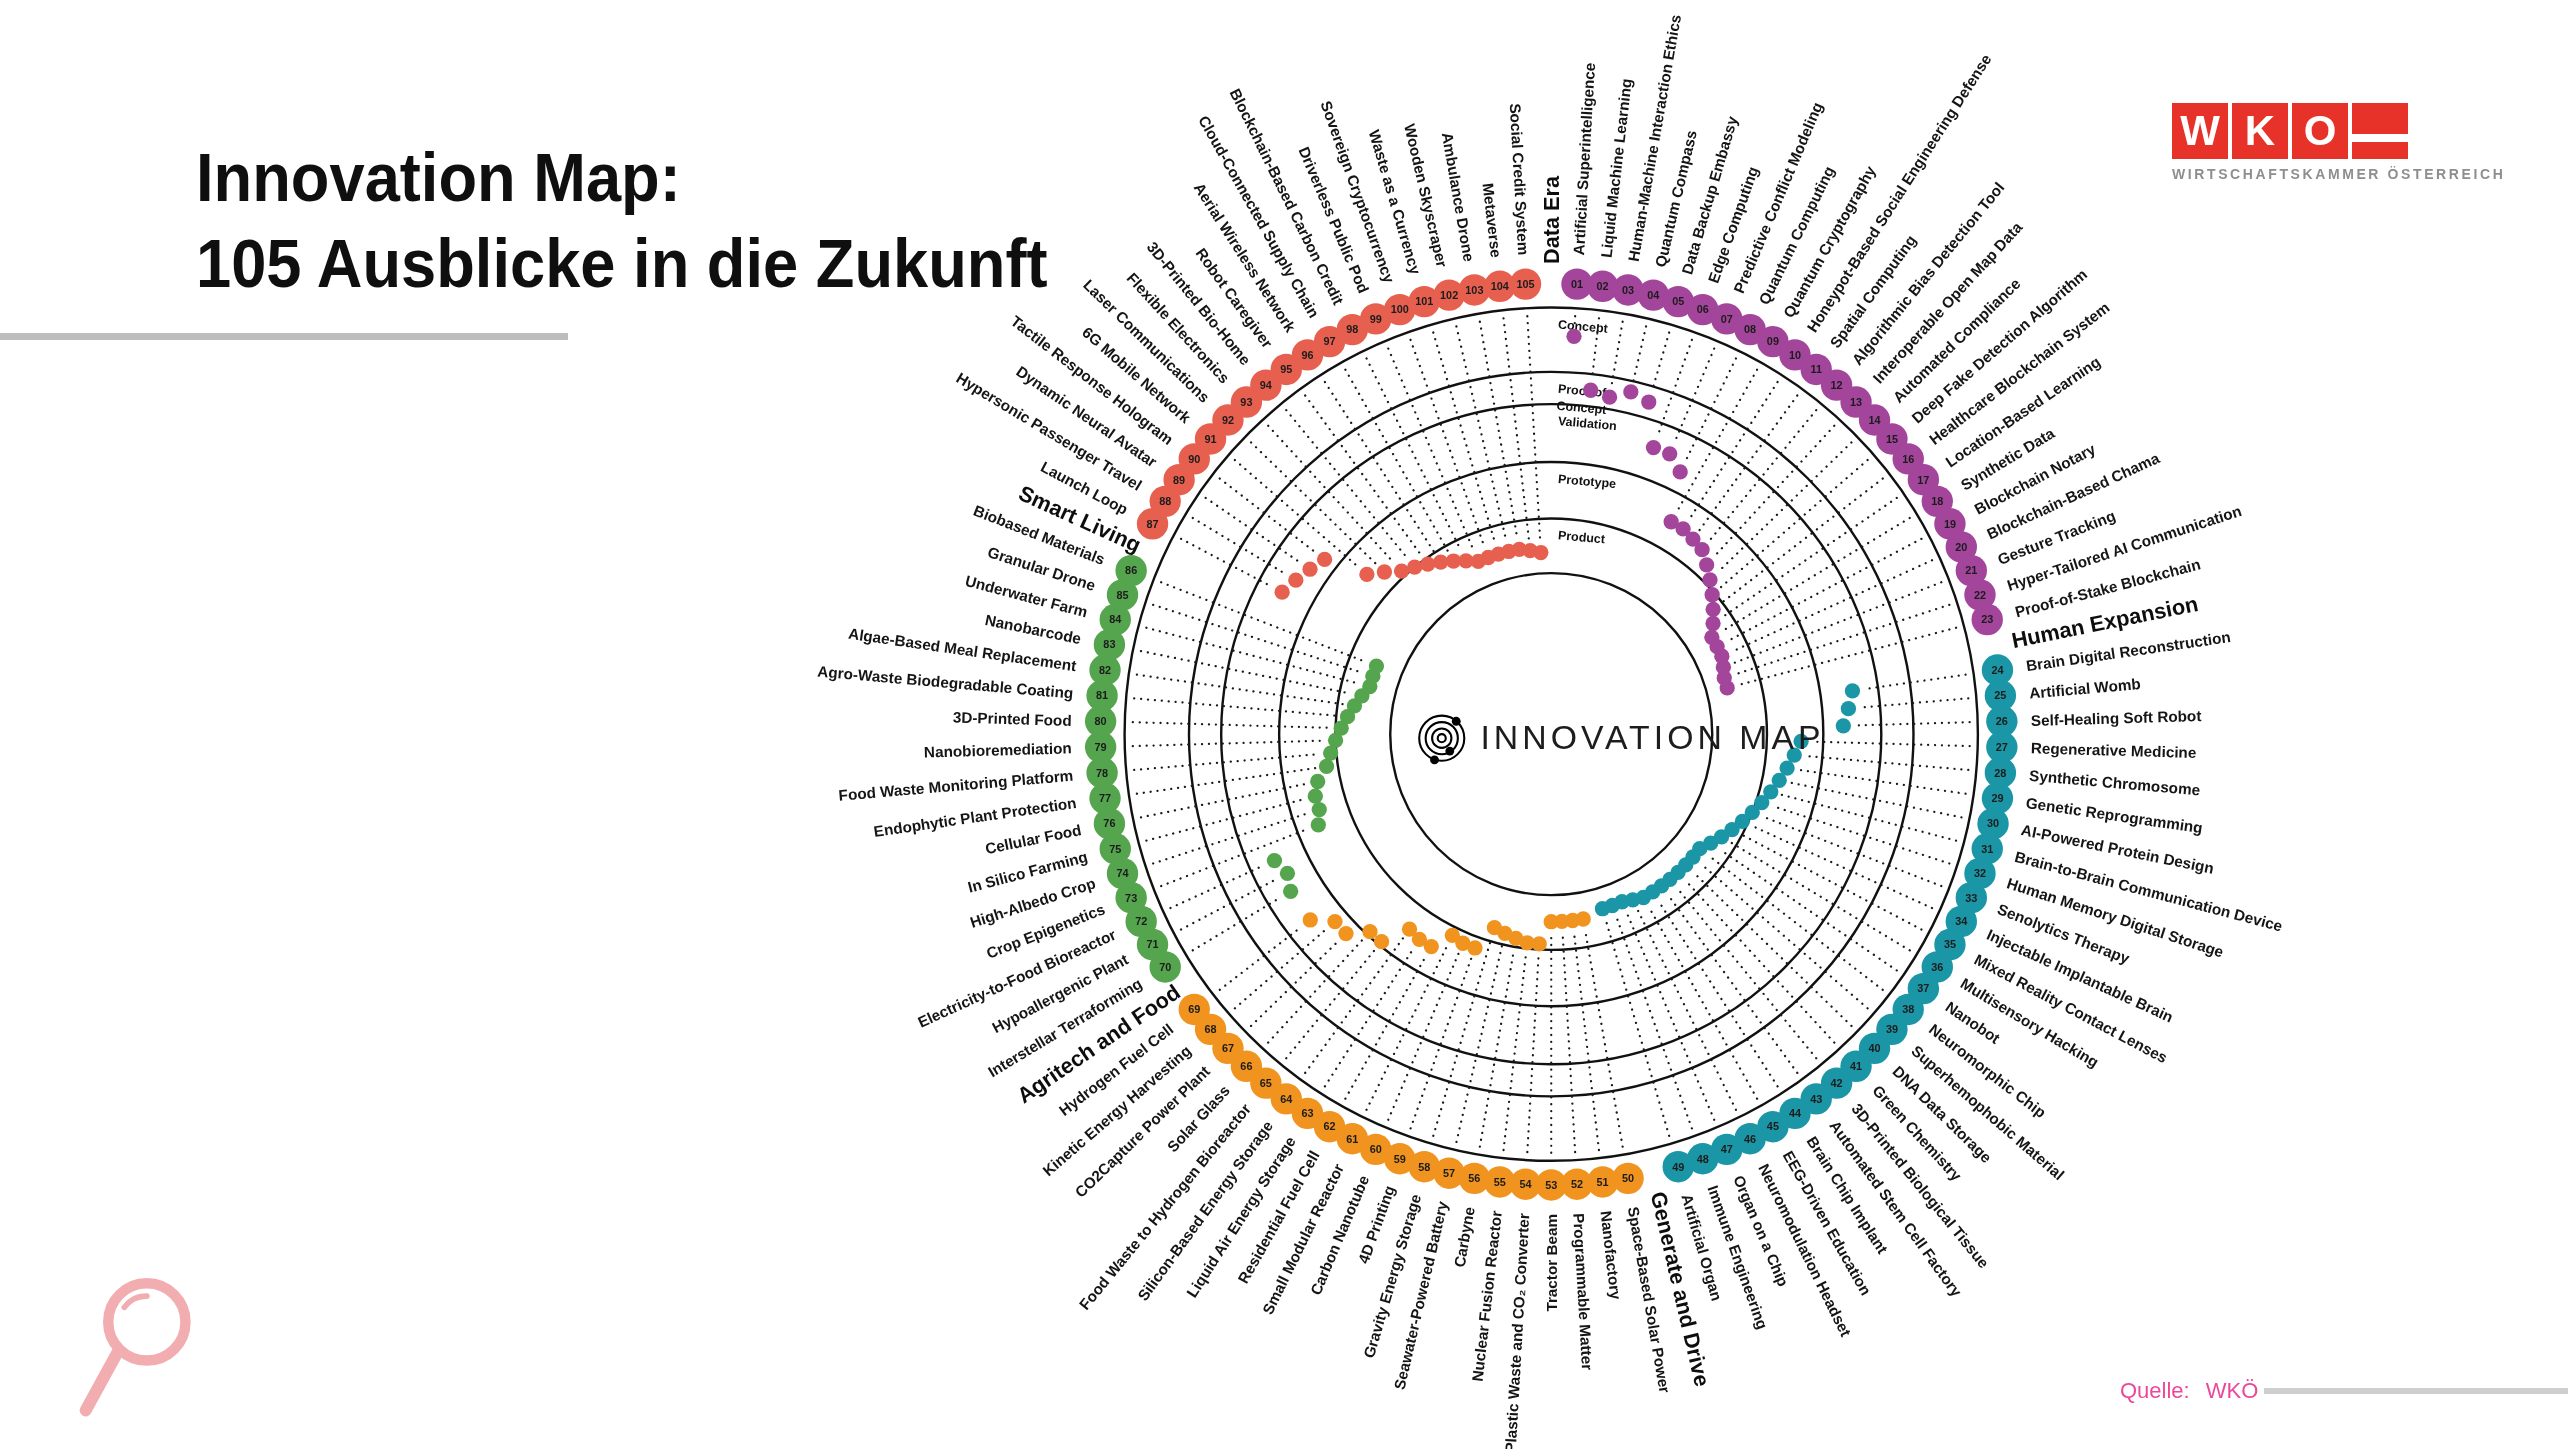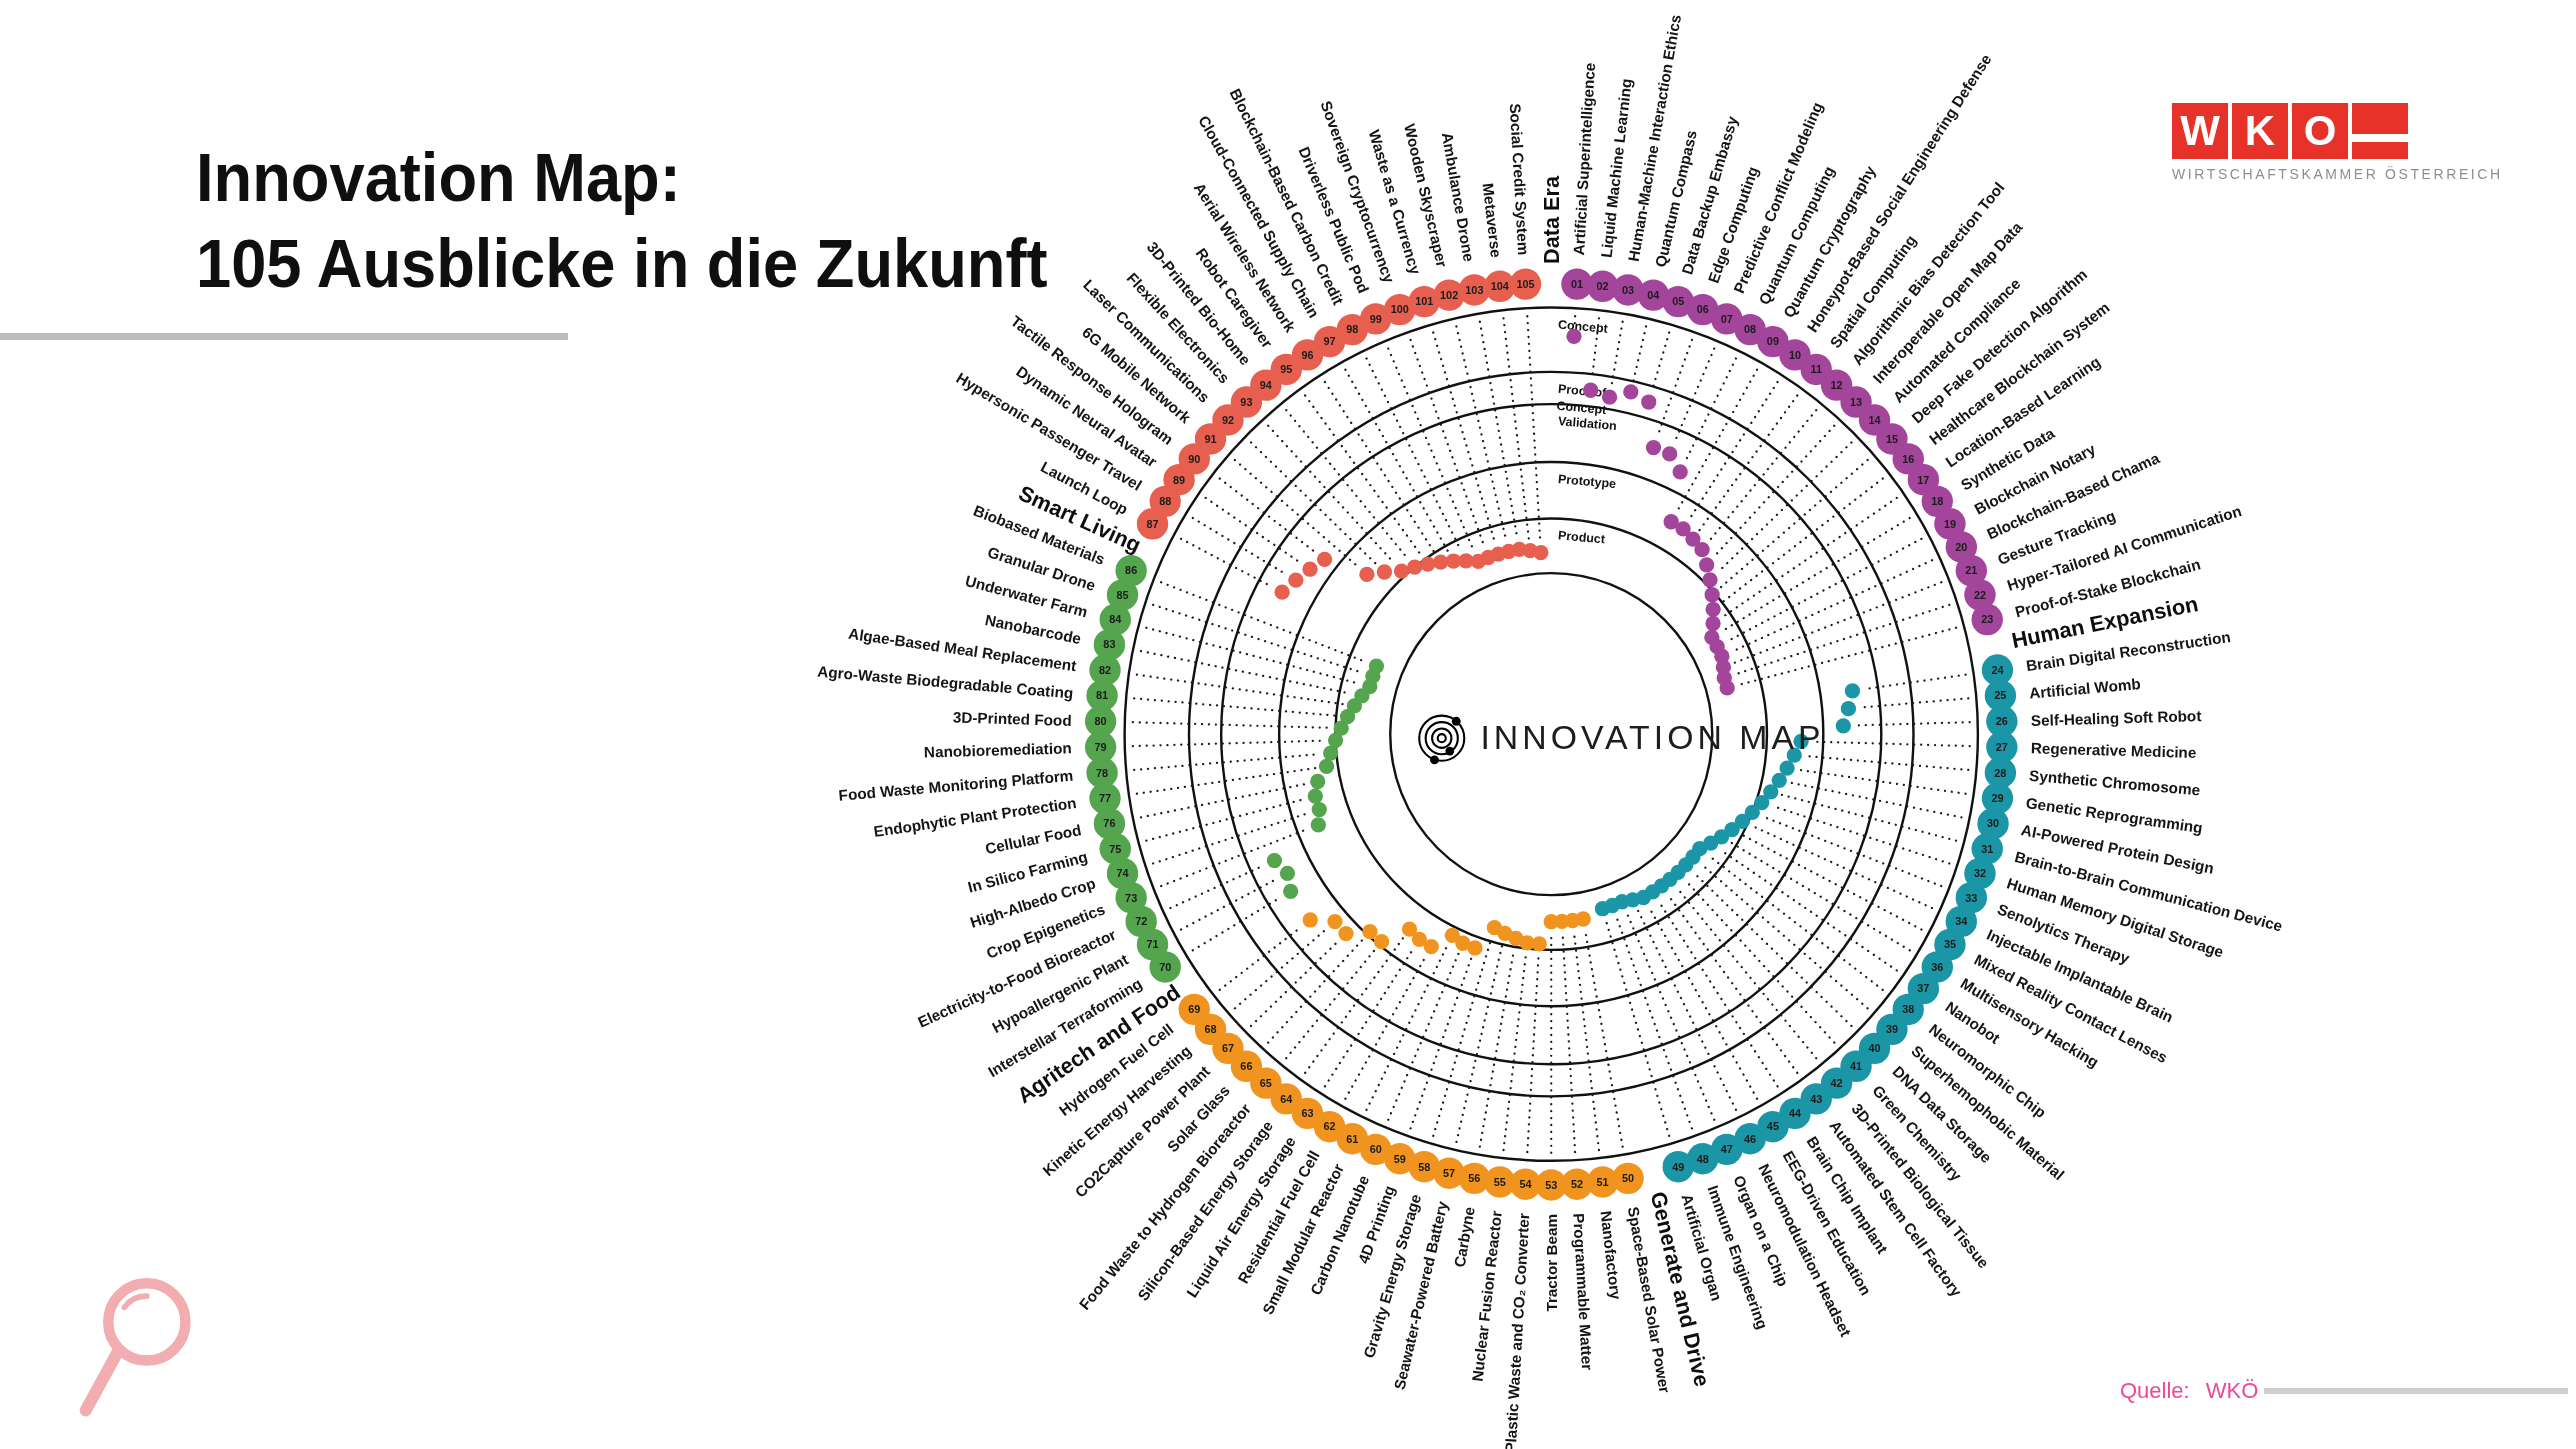--- a/index.html
+++ b/index.html
@@ -9,21 +9,21 @@
          color:#0f0f0f;transform:scaleX(.93);transform-origin:left top;white-space:nowrap;}
   .title-rule{position:absolute;left:0;top:333px;width:568px;height:7.2px;background:#bdbdbd;}
   .logo{position:absolute;left:2172px;top:103px;}
   .logo-row{display:flex;gap:4px;}
   .sq{width:56px;height:56px;color:#fff;font-weight:bold;font-size:42px;
       display:flex;align-items:center;justify-content:center;}
   .flag{width:56px;height:56px;display:flex;flex-direction:column;}
   .flag .r1{height:31px;}
   .flag .w{height:8px;background:#fff;}
   .flag .r2{flex:1;}
-  .logo-sub{margin-top:7.2px;font-size:14px;font-weight:normal;letter-spacing:2.6px;white-space:nowrap;}
+  .logo-sub{margin-top:7.2px;font-size:14px;font-weight:bold;letter-spacing:2.6px;white-space:nowrap;}
   .source{position:absolute;left:2120px;top:1378px;font-size:22px;color:#ec4899;white-space:nowrap;}
   .source .v{margin-left:16px;}
   .source-rule{position:absolute;left:2264px;top:1388px;width:304px;height:5.6px;background:#cfcfcf;}
   svg.chart{position:absolute;left:0;top:0;}
   svg.magnifier{position:absolute;left:68px;top:1272px;}
 </style>
 </head>
 <body>
 
 <div class="root">

